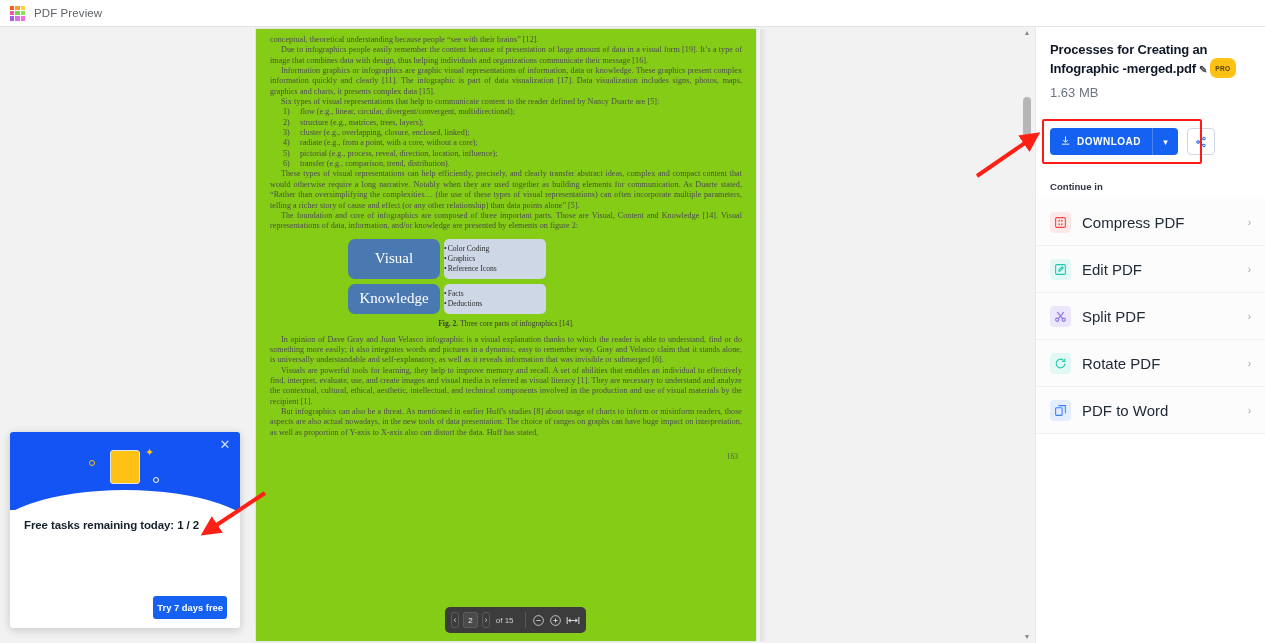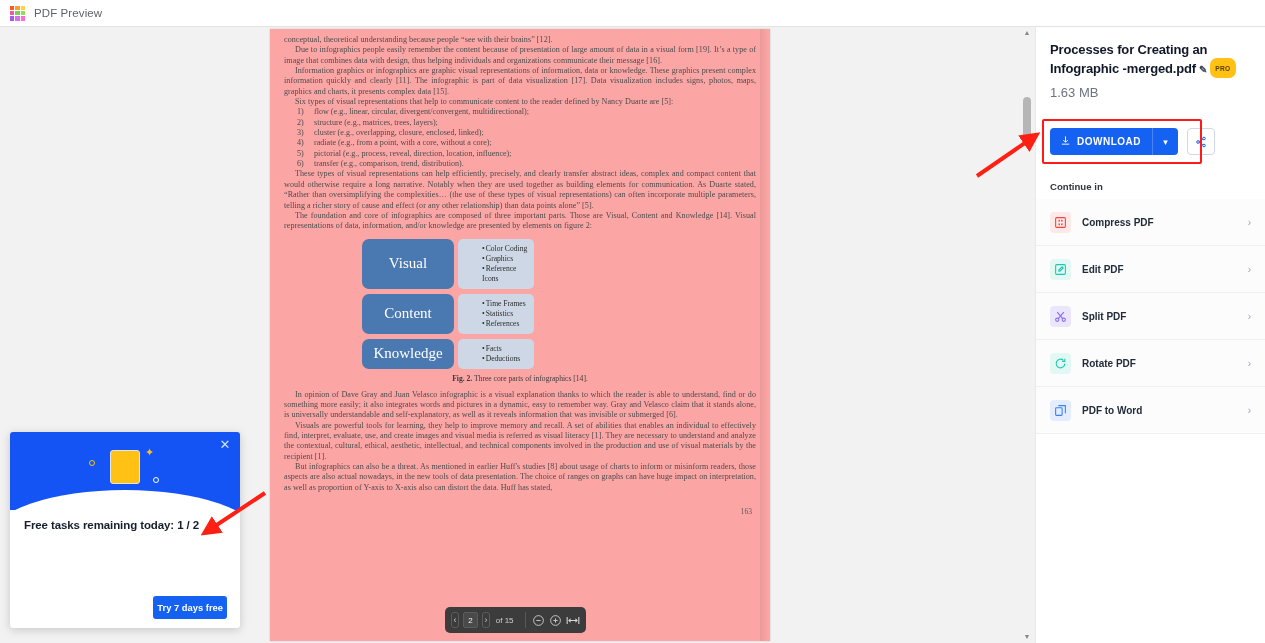--- a/index.html
+++ b/index.html
@@ -21,22 +21,22 @@
     grid-template-columns:repeat(3,1fr); grid-template-rows:repeat(3,1fr); gap:1px; }
   .logo-grid i{ display:block; }
   .titlebar .tname{ font-size:11.5px; color:#5f6368; letter-spacing:.1px; }
 
   
   .viewer{
     position:absolute; left:0; top:27px; width:1035px; height:616px;
     background:#f2f2f2; overflow:hidden;
   }
   .page{
-    position:absolute; left:270px; top:2px; width:500px; height:612px;
-    background:#fca5a5; box-shadow:0 0 2px rgba(0,0,0,.18);
+    position:absolute; left:256px; top:2px; width:500px; height:612px;
+    background:#84cc16; box-shadow:0 0 2px rgba(0,0,0,.18);
     padding:6px 14px 0 14px;
   }
   .page-right-shade{
     position:absolute; left:760px; top:2px; width:8px; height:612px;
     background:linear-gradient(to right, rgba(0,0,0,.07), rgba(0,0,0,0));
   }
   
   .pdf p{
     margin:0 0 0 0; font-family:"Liberation Serif", serif;
     font-size:8.1px; line-height:10.35px; text-align:justify;
@@ -54,23 +54,23 @@
   
   .fig{ margin:7px 0 0 0; padding-left:78px; }
   .fig-row{ display:flex; align-items:stretch; margin-bottom:5px; }
   .fig-left{
     width:92px; border-radius:7px; background:#4a78b0; color:#fff;
     font-family:"Liberation Serif", serif; font-size:15px;
     display:flex; align-items:center; justify-content:center;
     padding:6px 2px;
   }
   .fig-right{
-    width:76px; margin-left:4px; border-radius:5px; background:#cdd7e5;
+    width:102px; margin-left:4px; border-radius:5px; background:#cdd7e5;
     color:#2c2c2c; font-family:"Liberation Serif", serif; font-size:7.6px;
-    line-height:10px; padding:5px 0 5px 24px;
+    line-height:10px; padding:5px 0 5px 0;
   }
   .fig-right div::before{ content:"\2022"; margin-right:1px; }
   .fig-cap{
     text-align:center; font-family:"Liberation Serif", serif;
     font-size:7.6px; color:#3b3b3b; margin:3px 0 7px 0; padding-left:0;
   }
   .fig-cap b{ font-weight:bold; }
   .pg-no{ text-align:right; font-family:"Liberation Serif", serif;
     font-size:7.6px; color:#5a5a5a; margin-top:14px; padding-right:4px; }
 
@@ -178,21 +178,21 @@
   .sb-sec-title{ font-size:9.6px; font-weight:bold; color:#2e3642; padding:0 14px; margin-top:26px;}
   .tool-list{ margin-top:7px; }
   .tool{
     display:flex; align-items:center; gap:11px; height:47px;
     padding:0 14px; border-bottom:1px solid #eef0f3; background:#fcfcfd;
   }
   .tool .ico{
     width:21px; height:21px; border-radius:4px; flex:0 0 21px;
     display:flex; align-items:center; justify-content:center;
   }
-  .tool .lbl{ font-size:10px; font-weight:bold; color:#222b38; flex:1; }
+  .tool .lbl{ font-size:15px; font-weight:normal; color:#222b38; flex:1; }
   .tool .chev{ color:#9aa3b0; font-size:10px; }
   .sb-foot{
     position:absolute; left:0; bottom:0; width:230px; height:28px;
     border-top:1px solid #e7e9ed; display:flex; align-items:center;
     gap:6px; padding-left:14px;
   }
   .sb-foot .lbl{ font-size:9.4px; color:#1561f2; }
 
   
   .arrow-svg{ position:absolute; pointer-events:none; }
@@ -236,28 +236,20 @@
         <p>These types of visual representations can help efficiently, precisely, and clearly transfer abstract ideas, complex and compact content that would otherwise require a long narrative. Notably when they are used together as building elements for communication. As Duarte stated, “Rather than oversimplifying the complexities… (the use of these types of visual representations) can often incorporate multiple parameters, telling a richer story of cause and effect (or any other relationship) than data points alone” [5].</p>
         <p>The foundation and core of infographics are composed of three important parts. Those are Visual, Content and Knowledge [14]. Visual representations of data, information, and/or knowledge are presented by elements on figure 2:</p>
 
         <div class="fig">
           <div class="fig-row">
             <div class="fig-left">Visual</div>
             <div class="fig-right">
               <div>Color Coding</div>
               <div>Graphics</div>
               <div>Reference Icons</div>
-            </div>
-          </div>
-          <div class="fig-row">
-            <div class="fig-left">Content</div>
-            <div class="fig-right">
-              <div>Time Frames</div>
-              <div>Statistics</div>
-              <div>References</div>
             </div>
           </div>
           <div class="fig-row">
             <div class="fig-left">Knowledge</div>
             <div class="fig-right">
               <div>Facts</div>
               <div>Deductions</div>
             </div>
           </div>
         </div>

